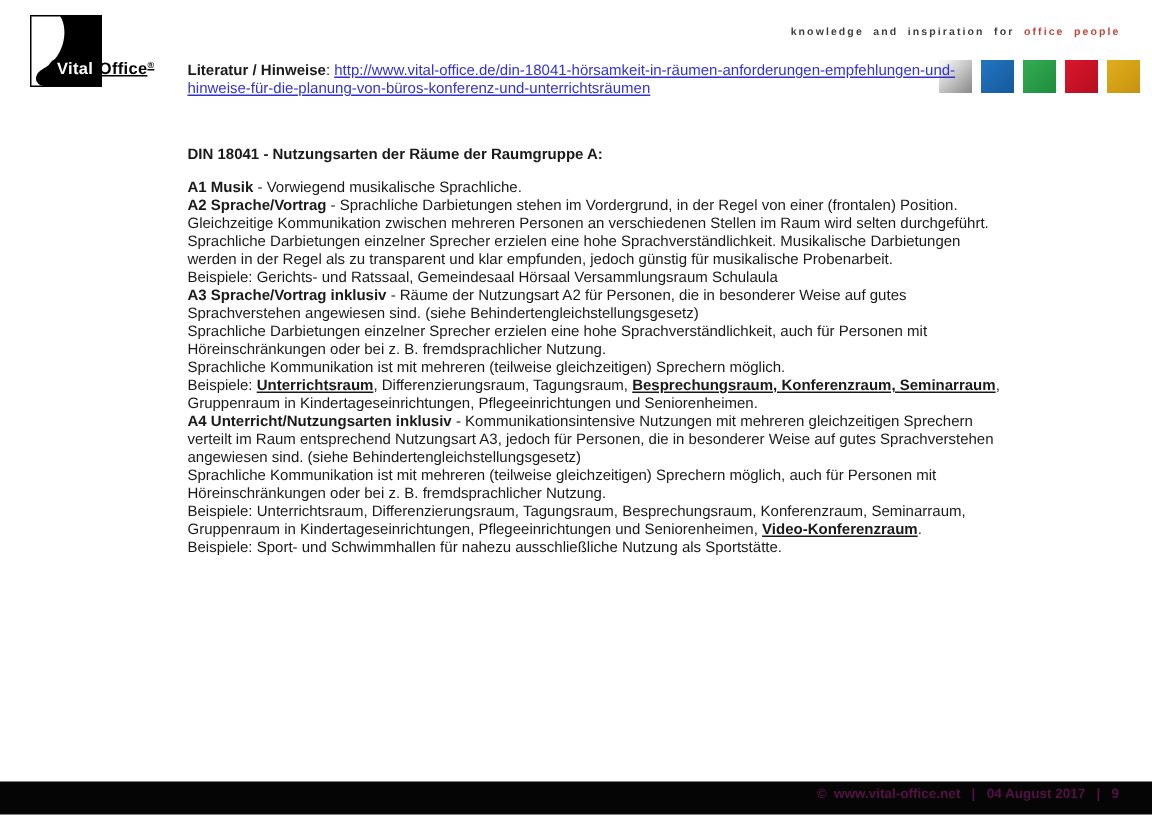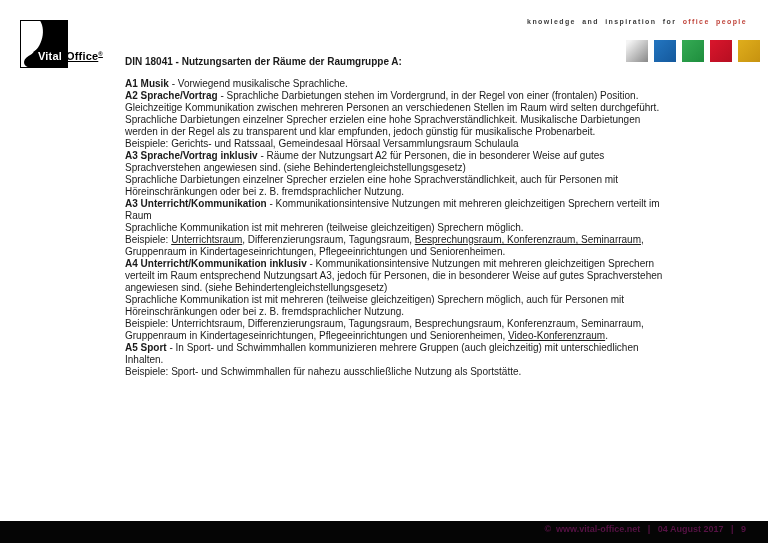--- a/index.html
+++ b/index.html
@@ -6,21 +6,21 @@
   html,body { width:768px; height:543px; }
   body {
     position:relative;
     background:#ffffff;
     font-family:"Liberation Sans", sans-serif;
     color:#1a1a1a;
     overflow:hidden;
   }
 
   
-  .logo { position:absolute; left:20px; top:20px; width:150px; height:50px;padding-left:24px; }
+  .logo { position:absolute; left:20px; top:10px; width:150px; height:50px;padding-left:24px; }
   .logo svg { position:absolute; left:0; top:0; }
   .logo-text {
     position:absolute; left:12px; top:29px;
     display:flex; align-items:baseline;
     font-size:11px; font-weight:bold; letter-spacing:0.2px;
     white-space:nowrap;
   }
   .logo-text .vital {
     background:#000; color:#fff;
     padding:1px 0 2px 6px; border-radius:8px 0 0 8px;
@@ -41,24 +41,24 @@
     display:flex; gap:6px;
   }
   .squares .sq { width:22px; height:22px; }
 
   
   .content {
     position:absolute; left:125px; top:42px; width:545px;
     font-size:10px; line-height:12px;
   }
   .para { margin:0; }
-  .para.gap-lg { margin-top:14px; }
+  .para.gap-lg { margin-top:32px; }
   .para.gap-sm { margin-top:10px; }
   .b { font-weight:bold; }
-  .u { text-decoration:underline; }
+  .u { text-decoration:underline;font-weight:bold; }
   .link {
     color:#3333cc; text-decoration:underline;
     overflow-wrap:anywhere; cursor:pointer;
   }
 
   
   .footer {
     position:absolute; left:0; top:521px; width:768px; height:27px;
     background:#050505;
     border-bottom:4px solid #22c55e;
@@ -88,32 +88,31 @@
 <div class="tagline"><span>knowledge and inspiration for </span><span class="hl" style="color: rgb(192, 69, 60);">office people</span></div>
 <div class="squares">
     <div class="sq" style="background: linear-gradient(135deg, rgb(244, 244, 244) 10%, rgb(142, 142, 142) 95%);"></div>
     <div class="sq" style="background: linear-gradient(135deg, rgb(34, 115, 189) 10%, rgb(21, 90, 158) 95%);"></div>
     <div class="sq" style="background: linear-gradient(135deg, rgb(51, 168, 82) 10%, rgb(31, 143, 62) 95%);"></div>
     <div class="sq" style="background: linear-gradient(135deg, rgb(214, 21, 43) 10%, rgb(184, 15, 34) 95%);"></div>
     <div class="sq" style="background: linear-gradient(135deg, rgb(221, 171, 27) 10%, rgb(200, 148, 16) 95%);"></div>
   </div>
 
 <div class="content">
+    <p class="para"><span class="b">Literatur / Hinweise</span><span>: </span><span class="link">http://www.vital-office.de/din-18041-hörsamkeit-in-räumen-anforderungen-empfehlungen-und-hinweise-für-die-planung-von-büros-konferenz-und-unterrichtsräumen</span></p>
     <p class="para gap-lg"><span class="b">DIN 18041 - Nutzungsarten der Räume der Raumgruppe A:</span></p>
     <p class="para gap-sm"><span class="b">A1 Musik</span><span> - Vorwiegend musikalische Sprachliche.</span></p>
     <p class="para"><span class="b">A2 Sprache/Vortrag</span><span> - Sprachliche Darbietungen stehen im Vordergrund, in der Regel von einer (frontalen) Position. Gleichzeitige Kommunikation zwischen mehreren Personen an verschiedenen Stellen im Raum wird selten durchgeführt.</span></p>
     <p class="para"><span>Sprachliche Darbietungen einzelner Sprecher erzielen eine hohe Sprachverständlichkeit. Musikalische Darbietungen werden in der Regel als zu transparent und klar empfunden, jedoch günstig für musikalische Probenarbeit.</span></p>
     <p class="para"><span>Beispiele: Gerichts- und Ratssaal, Gemeindesaal Hörsaal Versammlungsraum Schulaula</span></p>
     <p class="para"><span class="b">A3 Sprache/Vortrag inklusiv</span><span> - Räume der Nutzungsart A2 für Personen, die in besonderer Weise auf gutes Sprachverstehen angewiesen sind. (siehe Behindertengleichstellungsgesetz)</span></p>
     <p class="para"><span>Sprachliche Darbietungen einzelner Sprecher erzielen eine hohe Sprachverständlichkeit, auch für Personen mit Höreinschränkungen oder bei z. B. fremdsprachlicher Nutzung.</span></p>
-    <p class="para"><span class="b">A3 Unterricht/Kommunikation</span><span> - Kommunikationsintensive Nutzungen mit mehreren gleichzeitigen Sprechern verteilt im Raum</span></p>
     <p class="para"><span>Sprachliche Kommunikation ist mit mehreren (teilweise gleichzeitigen) Sprechern möglich.</span></p>
     <p class="para"><span>Beispiele: </span><span class="u">Unterrichtsraum</span><span>, Differenzierungsraum, Tagungsraum, </span><span class="u">Besprechungsraum, Konferenzraum, Seminarraum</span><span>, Gruppenraum in Kindertageseinrichtungen, Pflegeeinrichtungen und Seniorenheimen.</span></p>
-    <p class="para"><span class="b">A4 Unterricht/Kommunikation inklusiv</span><span> - Kommunikationsintensive Nutzungen mit mehreren gleichzeitigen Sprechern verteilt im Raum entsprechend Nutzungsart A3, jedoch für Personen, die in besonderer Weise auf gutes Sprachverstehen angewiesen sind. (siehe Behindertengleichstellungsgesetz)</span></p>
+    <p class="para"><span class="b">A4 Unterricht/Nutzungsarten inklusiv</span><span> - Kommunikationsintensive Nutzungen mit mehreren gleichzeitigen Sprechern verteilt im Raum entsprechend Nutzungsart A3, jedoch für Personen, die in besonderer Weise auf gutes Sprachverstehen angewiesen sind. (siehe Behindertengleichstellungsgesetz)</span></p>
     <p class="para"><span>Sprachliche Kommunikation ist mit mehreren (teilweise gleichzeitigen) Sprechern möglich, auch für Personen mit Höreinschränkungen oder bei z. B. fremdsprachlicher Nutzung.</span></p>
     <p class="para"><span>Beispiele: Unterrichtsraum, Differenzierungsraum, Tagungsraum, Besprechungsraum, Konferenzraum, Seminarraum, Gruppenraum in Kindertageseinrichtungen, Pflegeeinrichtungen und Seniorenheimen, </span><span class="u">Video-Konferenzraum</span><span>.</span></p>
-    <p class="para"><span class="b">A5 Sport</span><span> - In Sport- und Schwimmhallen kommunizieren mehrere Gruppen (auch gleichzeitig) mit unterschiedlichen Inhalten.</span></p>
     <p class="para"><span>Beispiele: Sport- und Schwimmhallen für nahezu ausschließliche Nutzung als Sportstätte.</span></p>
   </div>
 
 <div class="footer" style="background: rgb(5, 5, 5);">
   <span class="footer-text" style="color: rgb(87, 18, 69);">©  www.vital-office.net   |   04 August 2017   |   9</span>
 </div>
 
 </body></html>

